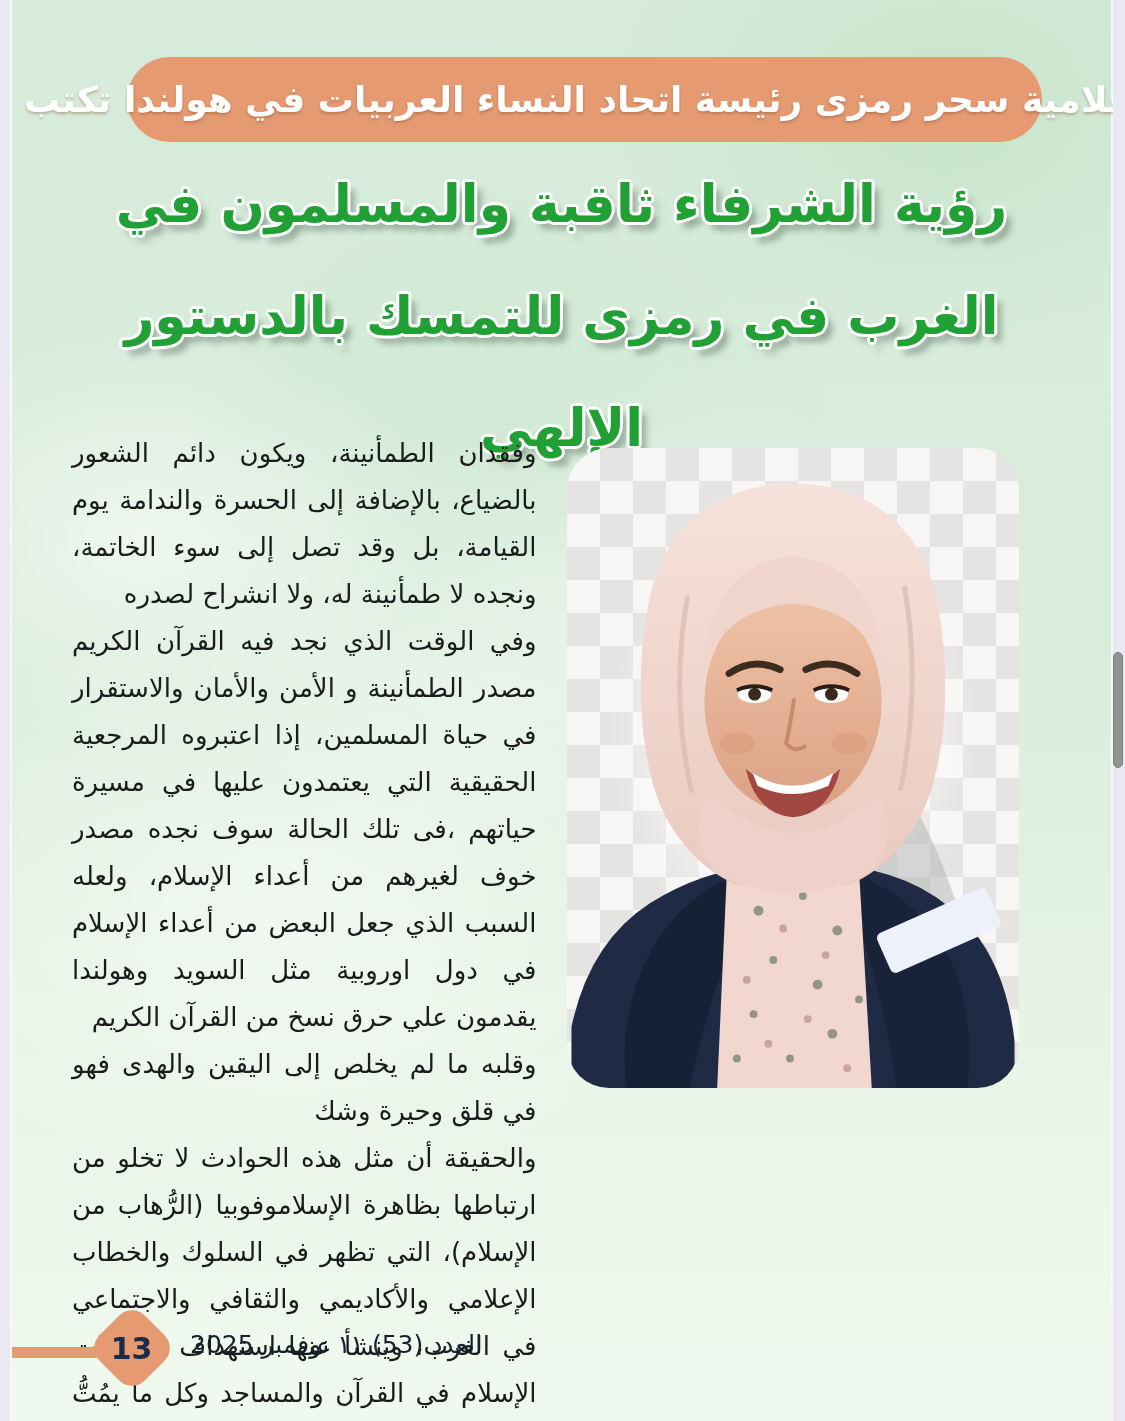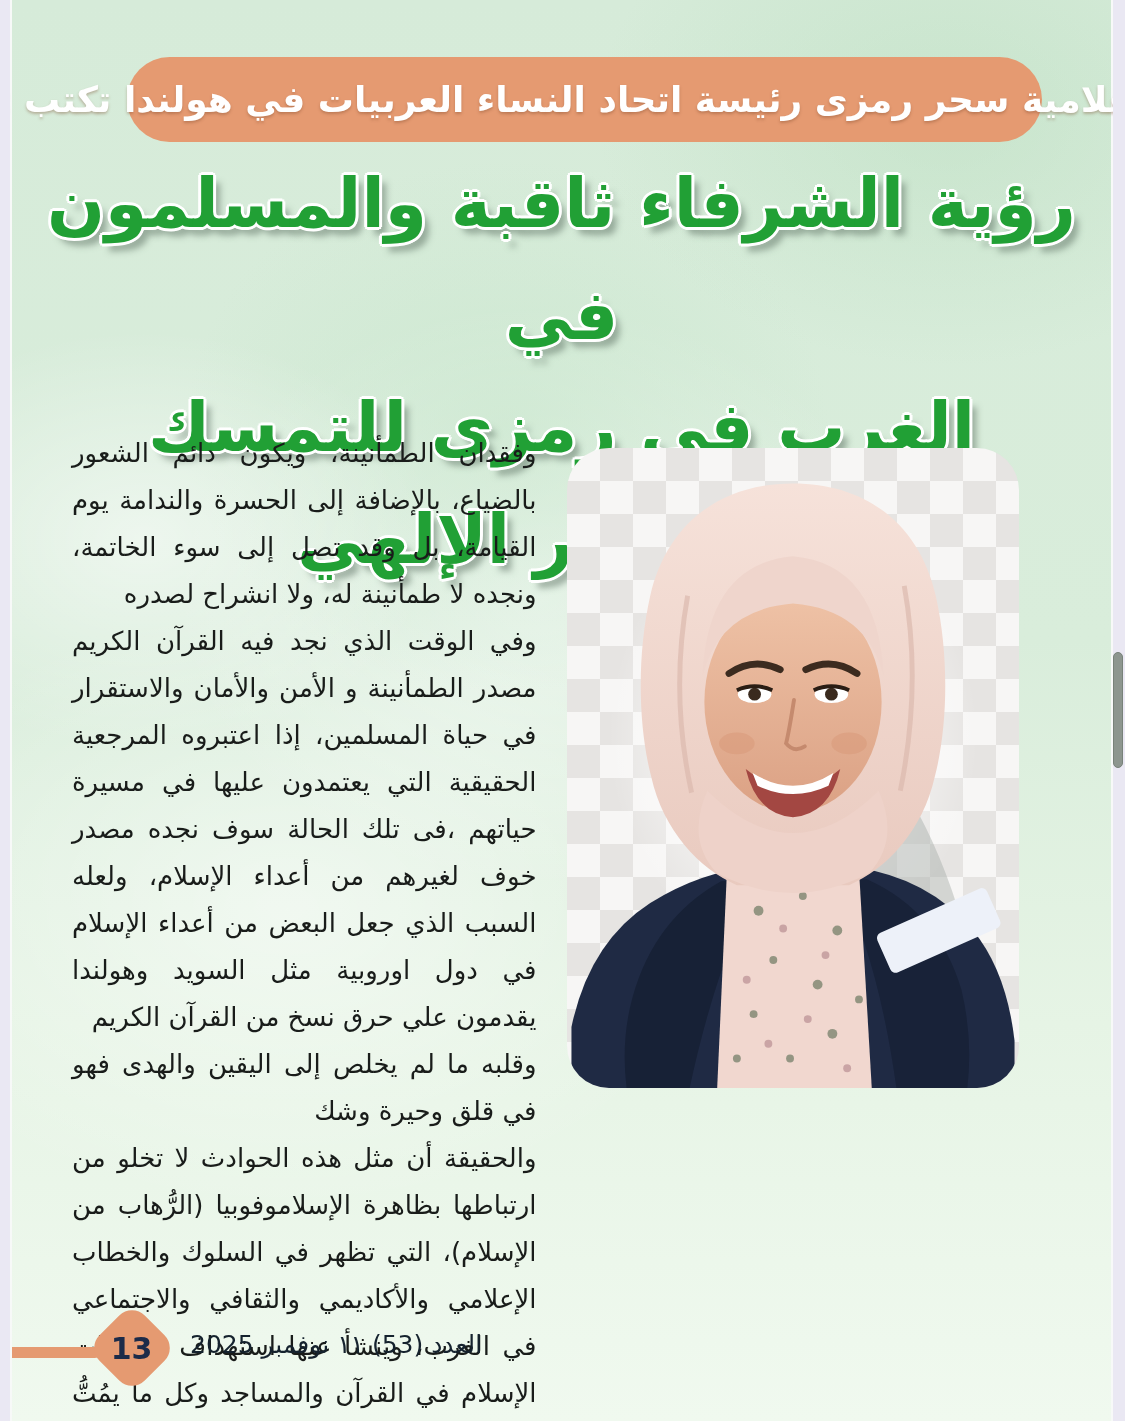--- a/index.html
+++ b/index.html
@@ -33,21 +33,21 @@
     position:absolute;left:115px;top:57px;width:915px;height:85px;border-radius:46px;
     background:#e59a71;display:flex;align-items:center;justify-content:center;
   }
   .banner span{
     color:#ffffff;font-size:36px;font-weight:bold;white-space:nowrap;
     text-shadow:0 2px 3px rgba(120,70,40,.35);
   }
   
   .headline{
     position:absolute;left:30px;right:30px;top:148px;text-align:center;
-    color:#21a035;font-weight:bold;font-size:68px;line-height:112px;
+    color:#21a035;font-weight:bold;font-size:52px;line-height:112px;
   }
   .headline div{
     text-shadow:
       -3px 0 0 #fff,3px 0 0 #fff,0 -3px 0 #fff,0 3px 0 #fff,
       -2px -2px 0 #fff,2px -2px 0 #fff,-2px 2px 0 #fff,2px 2px 0 #fff,
       7px 8px 6px rgba(90,110,95,.5);
   }
   
   .sprout{position:absolute;left:725px;top:588px;opacity:.65;}
   

